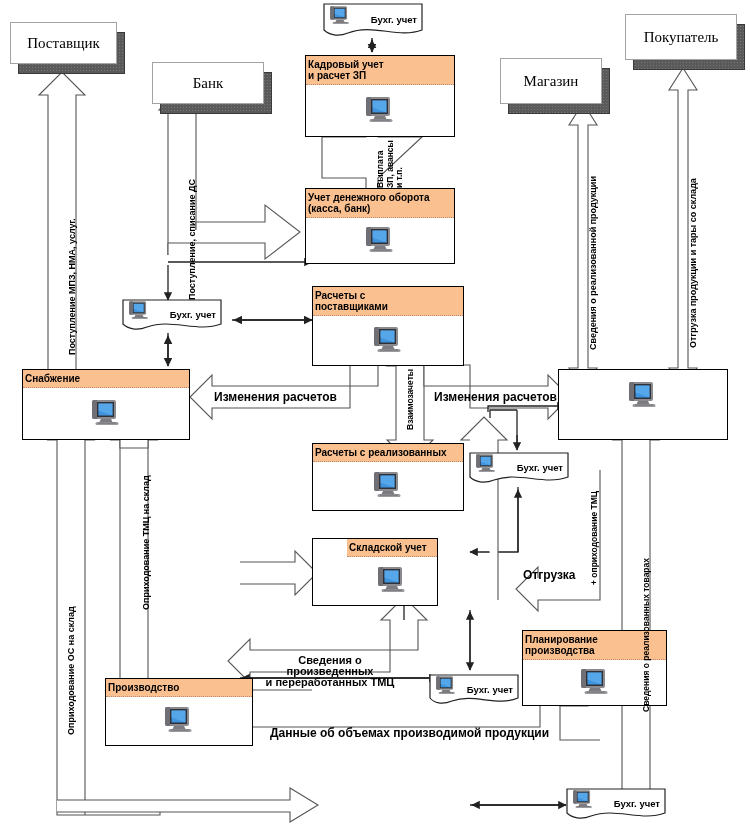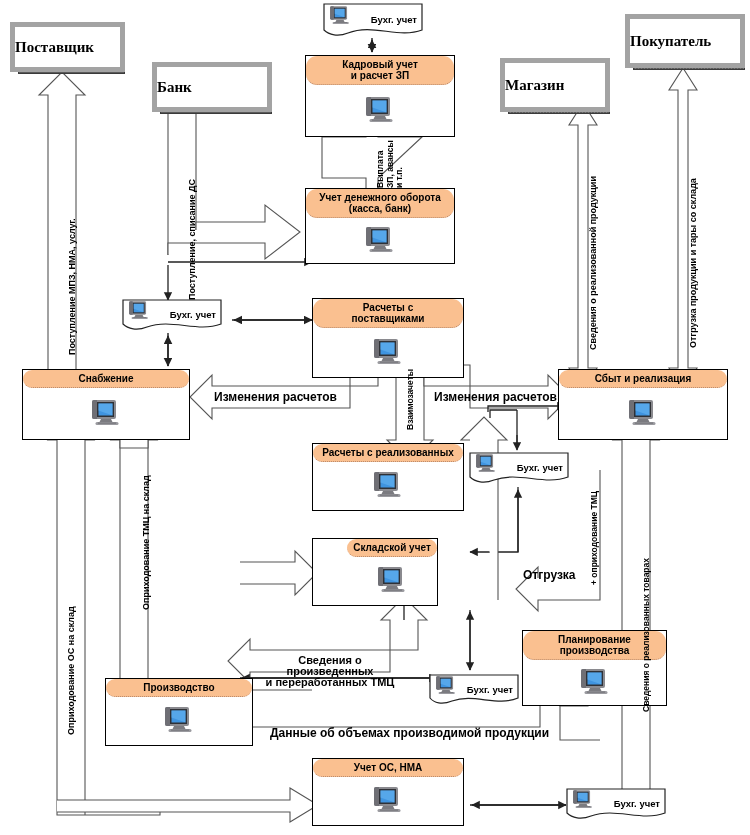--- a/index.html
+++ b/index.html
@@ -5,29 +5,29 @@
   html,body{margin:0;padding:0;background:#ffffff;}
   body{font-family:"Liberation Sans",sans-serif;}
   #canvas{position:relative;width:750px;height:835px;overflow:hidden;background:#fff;}
 
   
   .ext{position:absolute;}
   .ext .shadow{position:absolute;left:8px;top:10px;width:100%;height:100%;
       background:#5a5a5a;border:1px solid #3a3a3a;
       background-image:radial-gradient(#777 35%,transparent 36%);background-size:3px 3px;}
   .ext .face{position:absolute;left:0;top:0;width:100%;height:100%;
-      background:#ffffff;border:5px solid #a3a3a3;
-      display:flex;align-items:center;font-weight:bold;}
+      background:#ffffff;border:1px solid #a3a3a3;
+      display:flex;align-items:center;justify-content:center;}
   .ext .face span{font-family:"Liberation Serif",serif;font-size:15px;color:#000;}
 
   
   .proc{position:absolute;background:#ffffff;border:1px solid #000;box-sizing:border-box;}
   .proc .hdr{background:#FAC090;border-bottom:1px dotted #b9886a;
-      font-size:10px;font-weight:bold;color:#000;text-align:center;
-      padding:3px 2px;line-height:11px;box-sizing:border-box;border-radius:11px;}
+      font-size:10px;font-weight:bold;color:#000;
+      padding:3px 2px;line-height:11px;box-sizing:border-box;}
   .proc .body{position:relative;display:flex;align-items:center;justify-content:center;}
 
   
   .note{position:absolute;}
   .note .ntxt{position:absolute;right:6px;top:50%;transform:translateY(-60%);
       font-size:9.5px;font-weight:bold;color:#000;white-space:nowrap;padding-left:28px;}
   .note .nico{position:absolute;left:5px;top:50%;transform:translateY(-62%);}
   .lbl{position:absolute;font-size:12px;color:#000;font-weight:bold;
       line-height:11px;white-space:nowrap;}
   .vlbl{position:absolute;font-size:9px;color:#000;font-weight:bold;white-space:nowrap;
@@ -191,21 +191,21 @@
     <path d="M9.5 5.5 h14 v12 h-14 z" fill="#3f94e0"></path>
     <path d="M9.5 5.5 h14 v12 l-14 -5 z" fill="#63b0ef" opacity=".65"></path>
     <path d="M12 21 h10 l1.5 3 h-13 z" fill="#7b7b80"></path>
     <path d="M8 24 h20 a1.5 1.5 0 0 1 0 3 h-20 a1.5 1.5 0 0 1 0 -3 z" fill="#9a9a9f"></path>
     <path d="M9 24.6 h18 v1 h-18 z" fill="#6e6e73"></path>
     <path d="M3 4 a2 2 0 0 1 2 -2 h3 v19 h-3 a2 2 0 0 1 -2 -2 z" fill="#6f6f75"></path>
   </svg></span>
     </div>
   </div>
 
-  <div class="proc" style="left:312px;top:286px;width:152px;height:80px;margin-top:12px;">
+  <div class="proc" style="left:312px;top:286px;width:152px;height:80px;">
     <div class="hdr">
       <div>Расчеты с</div>
       <div>поставщиками</div>
     </div>
     <div class="body" style="height:52px;">
       <span class="monitor"><svg width="34" height="31" viewBox="0 0 34 31">
     <ellipse cx="18" cy="27.5" rx="13" ry="2.6" fill="#ffffff" opacity="0"></ellipse>
     <path d="M5 2 h20 a2 2 0 0 1 2 2 v15 a2 2 0 0 1 -2 2 h-20 a2 2 0 0 1 -2 -2 v-15 a2 2 0 0 1 2 -2 z" fill="#8a8a8f"></path>
     <path d="M8 4 h17 v15 h-17 z" fill="#2f3136"></path>
     <path d="M9.5 5.5 h14 v12 h-14 z" fill="#3f94e0"></path>
@@ -231,23 +231,20 @@
     <path d="M9.5 5.5 h14 v12 l-14 -5 z" fill="#63b0ef" opacity=".65"></path>
     <path d="M12 21 h10 l1.5 3 h-13 z" fill="#7b7b80"></path>
     <path d="M8 24 h20 a1.5 1.5 0 0 1 0 3 h-20 a1.5 1.5 0 0 1 0 -3 z" fill="#9a9a9f"></path>
     <path d="M9 24.6 h18 v1 h-18 z" fill="#6e6e73"></path>
     <path d="M3 4 a2 2 0 0 1 2 -2 h3 v19 h-3 a2 2 0 0 1 -2 -2 z" fill="#6f6f75"></path>
   </svg></span>
     </div>
   </div>
 
   <div class="proc" style="left:558px;top:369px;width:170px;height:71px;">
-    <div class="hdr">
-      <div>Сбыт и реализация</div>
-    </div>
     <div class="body" style="height:54px;">
       <span class="monitor"><svg width="34" height="31" viewBox="0 0 34 31">
     <ellipse cx="18" cy="27.5" rx="13" ry="2.6" fill="#ffffff" opacity="0"></ellipse>
     <path d="M5 2 h20 a2 2 0 0 1 2 2 v15 a2 2 0 0 1 -2 2 h-20 a2 2 0 0 1 -2 -2 v-15 a2 2 0 0 1 2 -2 z" fill="#8a8a8f"></path>
     <path d="M8 4 h17 v15 h-17 z" fill="#2f3136"></path>
     <path d="M9.5 5.5 h14 v12 h-14 z" fill="#3f94e0"></path>
     <path d="M9.5 5.5 h14 v12 l-14 -5 z" fill="#63b0ef" opacity=".65"></path>
     <path d="M12 21 h10 l1.5 3 h-13 z" fill="#7b7b80"></path>
     <path d="M8 24 h20 a1.5 1.5 0 0 1 0 3 h-20 a1.5 1.5 0 0 1 0 -3 z" fill="#9a9a9f"></path>
     <path d="M9 24.6 h18 v1 h-18 z" fill="#6e6e73"></path>
@@ -326,38 +323,20 @@
     <path d="M9.5 5.5 h14 v12 h-14 z" fill="#3f94e0"></path>
     <path d="M9.5 5.5 h14 v12 l-14 -5 z" fill="#63b0ef" opacity=".65"></path>
     <path d="M12 21 h10 l1.5 3 h-13 z" fill="#7b7b80"></path>
     <path d="M8 24 h20 a1.5 1.5 0 0 1 0 3 h-20 a1.5 1.5 0 0 1 0 -3 z" fill="#9a9a9f"></path>
     <path d="M9 24.6 h18 v1 h-18 z" fill="#6e6e73"></path>
     <path d="M3 4 a2 2 0 0 1 2 -2 h3 v19 h-3 a2 2 0 0 1 -2 -2 z" fill="#6f6f75"></path>
   </svg></span>
     </div>
   </div>
 
-  <div class="proc" style="left:312px;top:758px;width:152px;height:68px;">
-    <div class="hdr">
-      <div>Учет ОС, НМА</div>
-    </div>
-    <div class="body" style="height:50px;">
-      <span class="monitor"><svg width="34" height="31" viewBox="0 0 34 31">
-    <ellipse cx="18" cy="27.5" rx="13" ry="2.6" fill="#ffffff" opacity="0"></ellipse>
-    <path d="M5 2 h20 a2 2 0 0 1 2 2 v15 a2 2 0 0 1 -2 2 h-20 a2 2 0 0 1 -2 -2 v-15 a2 2 0 0 1 2 -2 z" fill="#8a8a8f"></path>
-    <path d="M8 4 h17 v15 h-17 z" fill="#2f3136"></path>
-    <path d="M9.5 5.5 h14 v12 h-14 z" fill="#3f94e0"></path>
-    <path d="M9.5 5.5 h14 v12 l-14 -5 z" fill="#63b0ef" opacity=".65"></path>
-    <path d="M12 21 h10 l1.5 3 h-13 z" fill="#7b7b80"></path>
-    <path d="M8 24 h20 a1.5 1.5 0 0 1 0 3 h-20 a1.5 1.5 0 0 1 0 -3 z" fill="#9a9a9f"></path>
-    <path d="M9 24.6 h18 v1 h-18 z" fill="#6e6e73"></path>
-    <path d="M3 4 a2 2 0 0 1 2 -2 h3 v19 h-3 a2 2 0 0 1 -2 -2 z" fill="#6f6f75"></path>
-  </svg></span>
-    </div>
-  </div>
 
   <div class="note" style="left:323px;top:3px;width:100px;height:36px;">
     <svg width="100" height="36">
       <path d="M1,1 L99,1 L99,27 C75,36 50,20 25,30 C15,34 6,32 1,27 Z" fill="#fff" stroke="#222" stroke-width="1.2"></path>
     </svg>
     <span class="nico"><svg width="24" height="22" viewBox="0 0 34 31">
     <ellipse cx="18" cy="27.5" rx="13" ry="2.6" fill="#ffffff" opacity="0"></ellipse>
     <path d="M5 2 h20 a2 2 0 0 1 2 2 v15 a2 2 0 0 1 -2 2 h-20 a2 2 0 0 1 -2 -2 v-15 a2 2 0 0 1 2 -2 z" fill="#8a8a8f"></path>
     <path d="M8 4 h17 v15 h-17 z" fill="#2f3136"></path>
     <path d="M9.5 5.5 h14 v12 h-14 z" fill="#3f94e0"></path>

